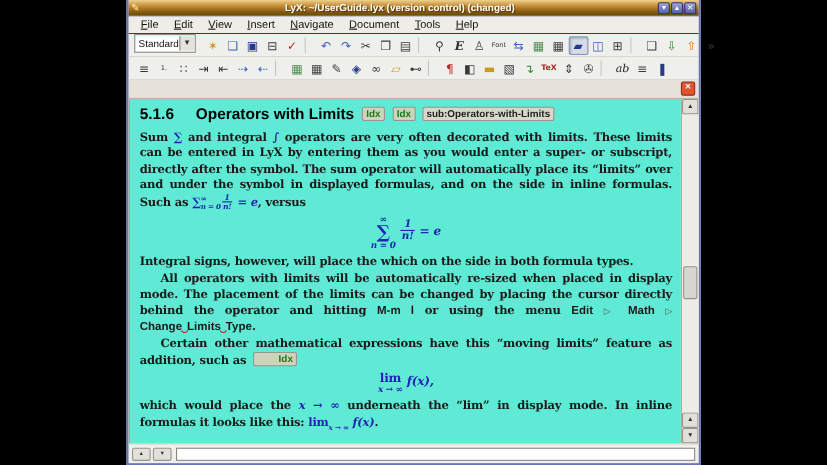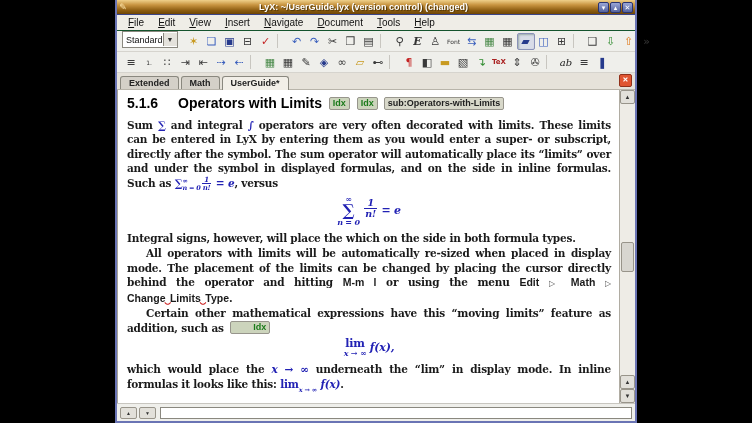--- a/index.html
+++ b/index.html
@@ -48,21 +48,21 @@
   .tabbar{height:16px;flex:0 0 16px;display:flex;align-items:flex-end;background:#e6e2da;
           padding-left:3px;border-bottom:1px solid #b8b4aa;}
   .tab{font-size:9px;font-weight:bold;color:#222;background:#d4d0c8;border:1px solid #8a887f;
        border-bottom:none;border-radius:3px 3px 0 0;padding:1px 8px;margin-right:2px;}
   .tab.active{background:#f2efe8;position:relative;top:1px;padding-bottom:2px;}
   .tab-close{margin-left:auto;margin-right:3px;margin-bottom:2px;width:11px;height:11px;
              background:#e05430;border:1px solid #90301a;border-radius:2px;color:#fff;font-size:7px;
              font-weight:bold;text-align:center;line-height:10px;}
   
   .main{flex:1;display:flex;overflow:hidden;background:#f9f1e0;}
-  .docwrap{flex:1;overflow:hidden;background:#ffffff;border-left:1px solid #a8a49a;
+  .docwrap{flex:1;overflow:hidden;background:#5eead4;border-left:1px solid #a8a49a;
            padding:5px 8px 0 9px;color:#1a1a1a;
            font-family:"DejaVu Serif", serif;font-size:10.5px;line-height:14.5px;font-weight:bold;
            letter-spacing:-0.2px;text-align:justify;}
   .h1{font-family:"Liberation Sans", sans-serif;font-size:14px;font-weight:bold;color:#000;
       margin:1px 0 7px;text-align:left;letter-spacing:0;}
   .h1 .hnum{margin-right:16px;}
   .inset{display:inline-block;font-family:"Liberation Sans",sans-serif;font-size:9px;font-weight:bold;
          background:#d8d8ca;border:1px solid #97958c;border-radius:2px;padding:0 3px;line-height:11px;
          vertical-align:2px;letter-spacing:0;}
   .inset.idx{color:#1a7a1a;background:#ccd4bc;margin-left:3px;}
@@ -296,25 +296,20 @@
         <span class="tb-btn">
           <span class="glyph c-dark">≡</span>
         </span>
         <span class="tb-btn">
           <span class="glyph c-navy">❚</span>
         </span>
       </span>
   </div>
 
   <div class="tabbar">
-    <span id="tabs" style="display:flex;align-items:flex-end;">
-        <span class="tab">Extended</span>
-        <span class="tab">Math</span>
-        <span class="tab active">UserGuide*</span>
-      </span>
     <span class="tab-close">✕</span>
   </div>
 
   <div class="main">
     <div class="docwrap">
 
       <div class="h1">
         <span class="hnum">5.1.6</span>
         <span>Operators with Limits</span>
         <span class="inset idx">Idx</span>

